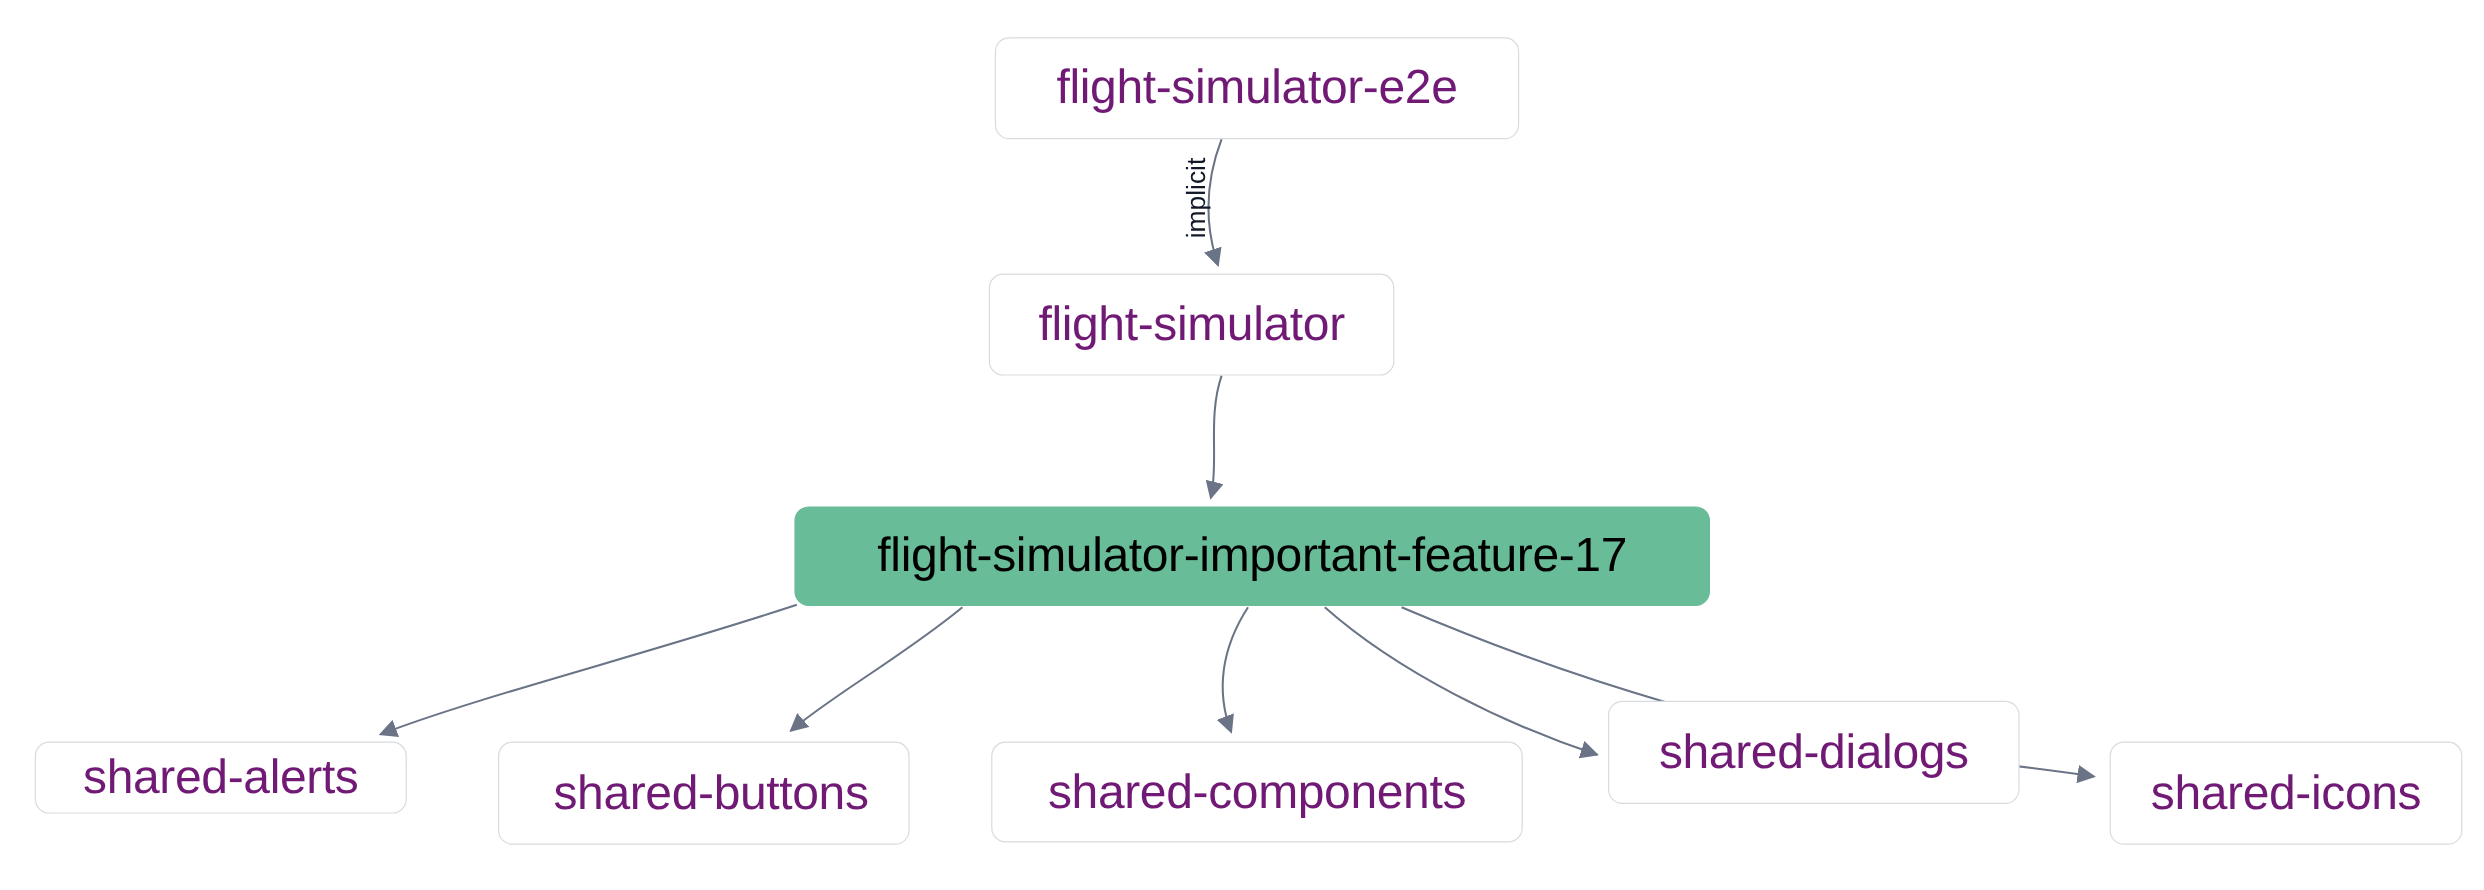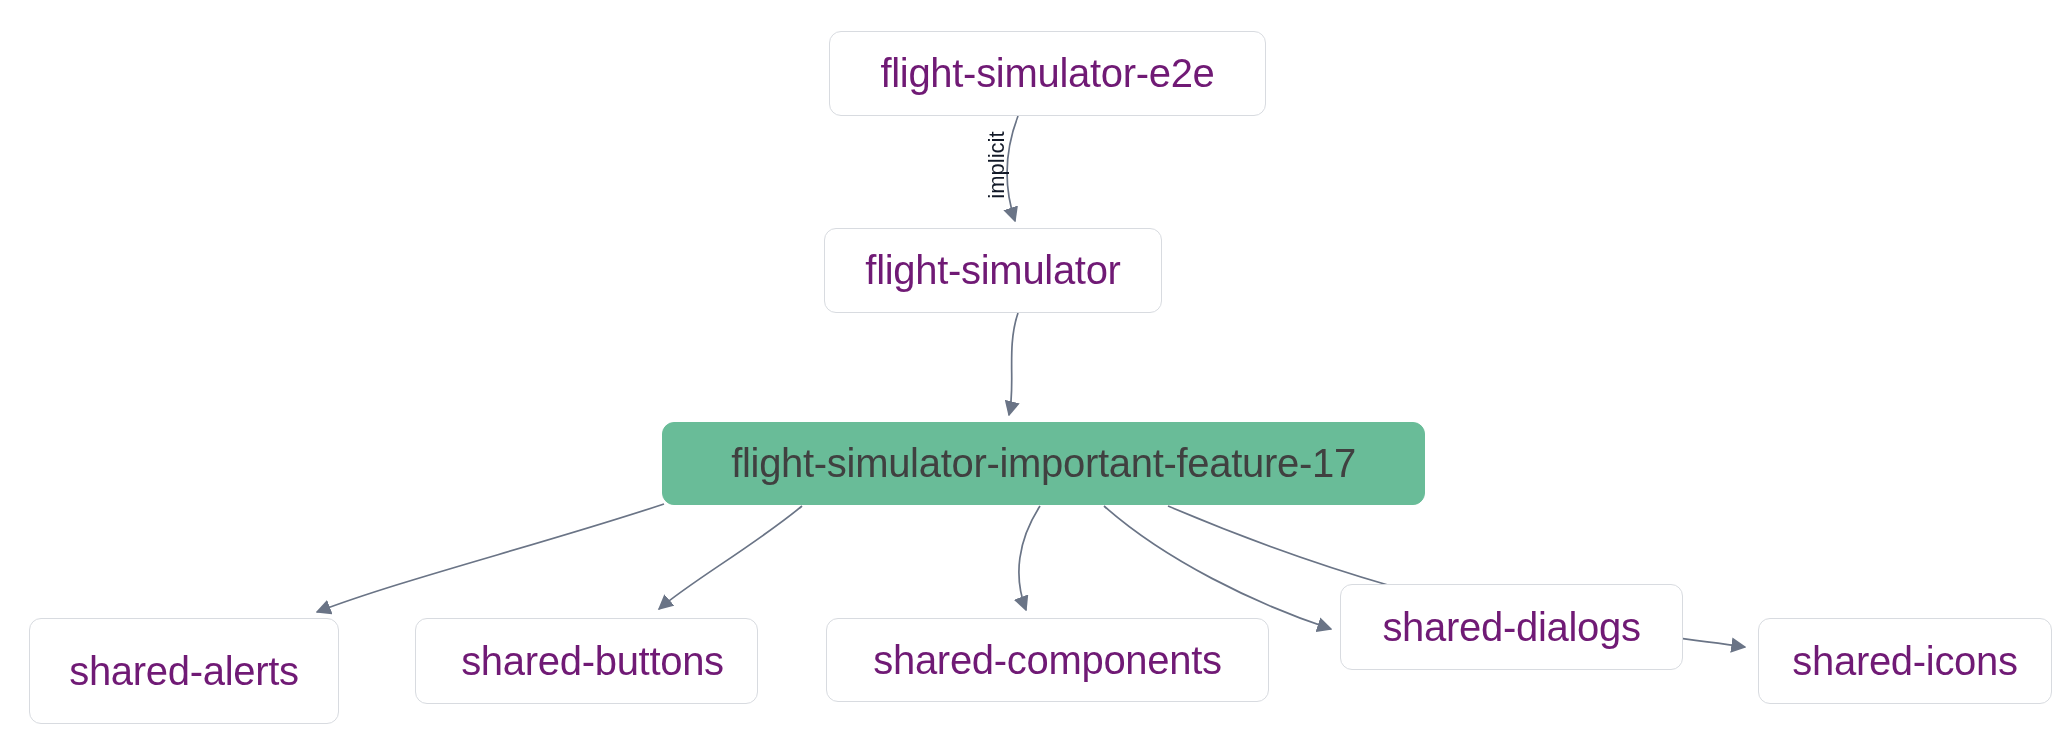--- a/index.html
+++ b/index.html
@@ -41,21 +41,21 @@
     justify-content: center;
     color: #701a75;
     font-size: 40px;
     letter-spacing: -0.3px;
     white-space: nowrap;
     cursor: pointer;
   }
   .node.highlighted {
     background: #69bc98;
     border-color: #69bc98;
-    color: #404040;
+    color: #000000;
   }
   .edge-label {
     position: absolute;
     z-index: 3;
     left: 937px;
     top: 153px;
     width: 120px;
     height: 24px;
     line-height: 24px;
     text-align: center;
@@ -91,21 +91,21 @@
   </div>
 
   <div class="node" style="left:824px; top:228px; width:338px; height:85px;">
     <span class="node-label">flight-simulator</span>
   </div>
 
   <div class="node highlighted" style="left:662px; top:422px; width:763px; height:83px;">
     <span class="node-label">flight-simulator-important-feature-17</span>
   </div>
 
-  <div class="node" style="left:29px; top:618px; width:310px; height:106px;">
+  <div class="node" style="left:29px; top:618px; width:310px; height:60px;">
     <span class="node-label">shared-alerts</span>
   </div>
 
   <div class="node" style="left:415px; top:618px; width:343px; height:86px;padding-left:12px;">
     <span class="node-label">shared-buttons</span>
   </div>
 
   <div class="node" style="left:826px; top:618px; width:443px; height:84px;">
     <span class="node-label">shared-components</span>
   </div>

